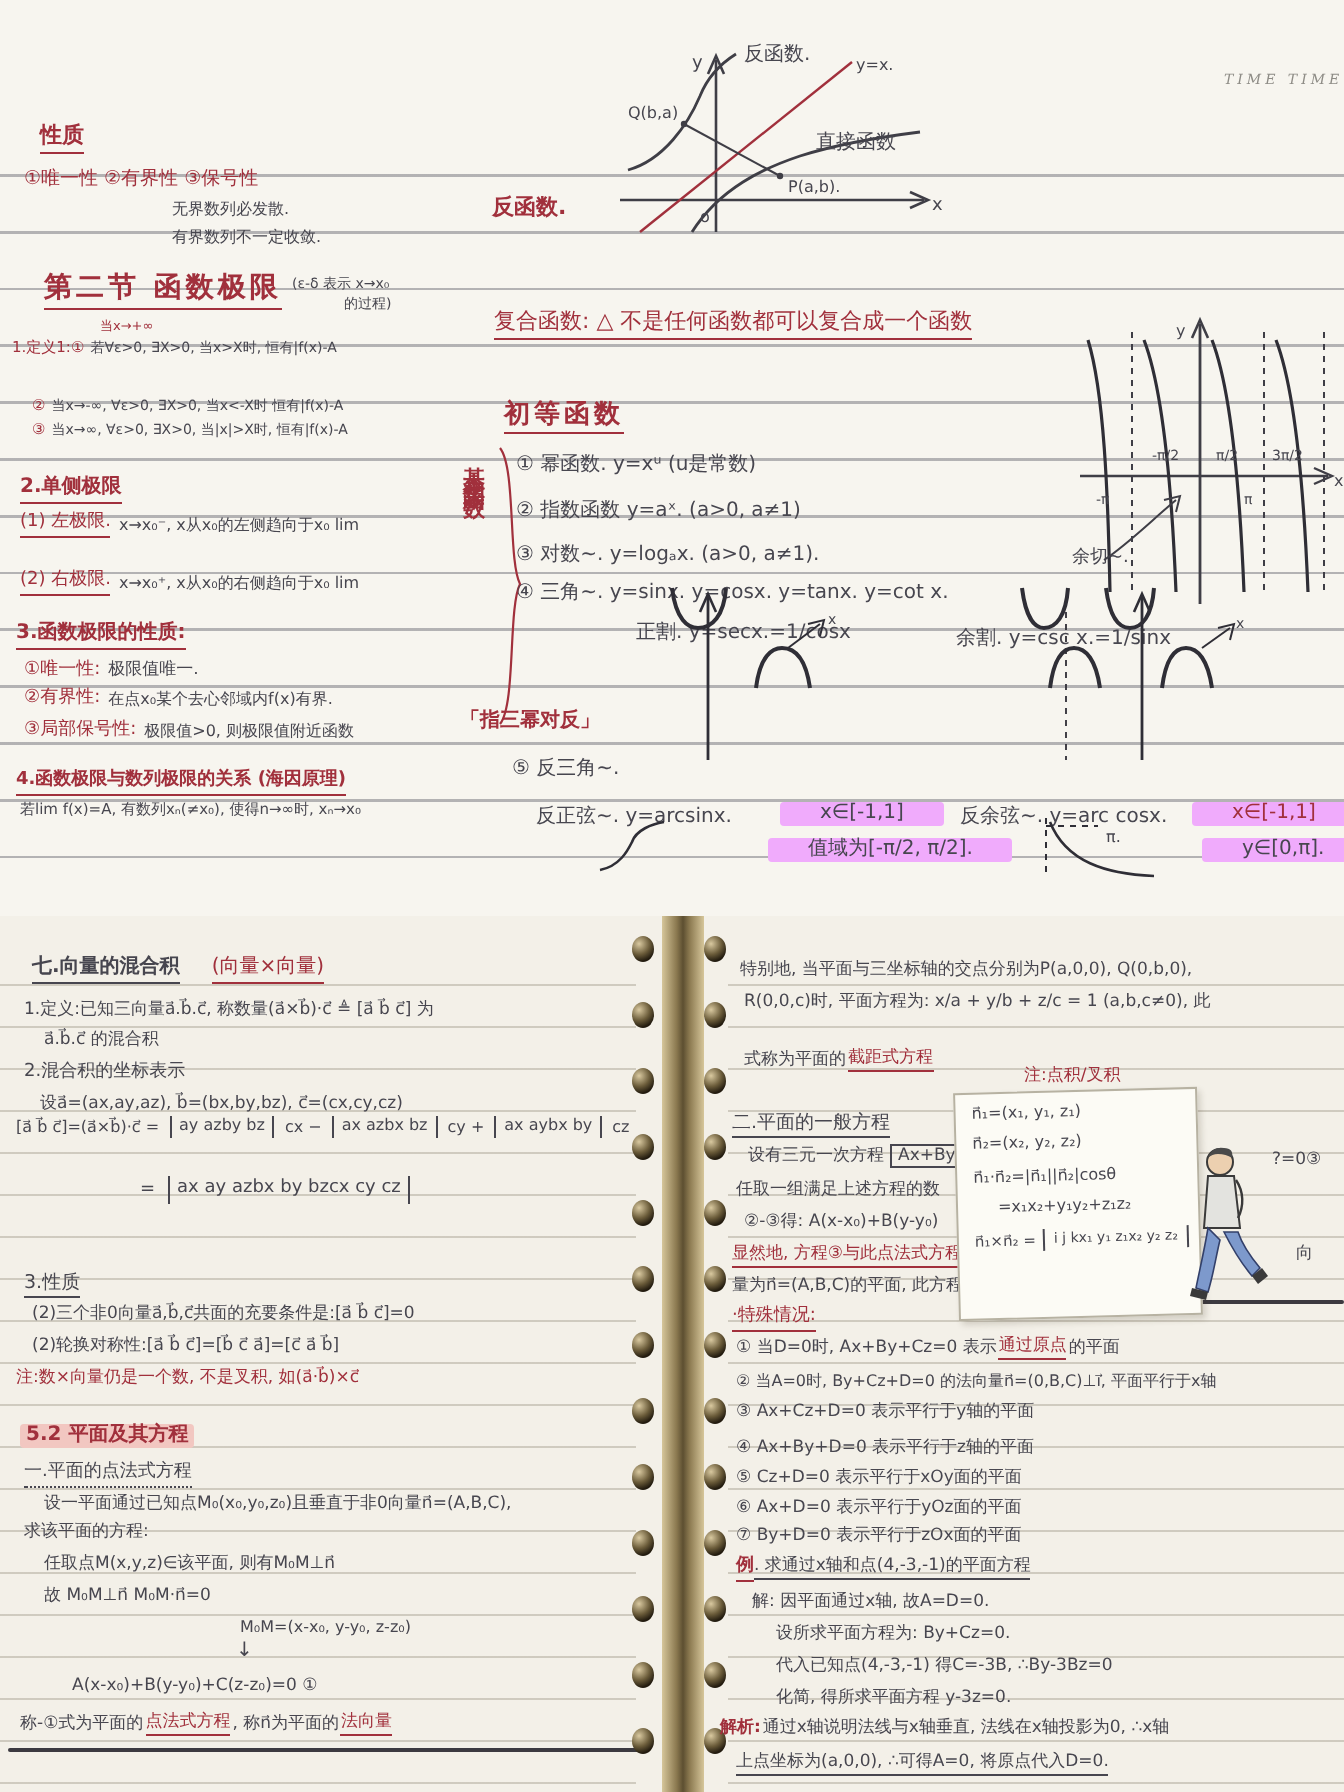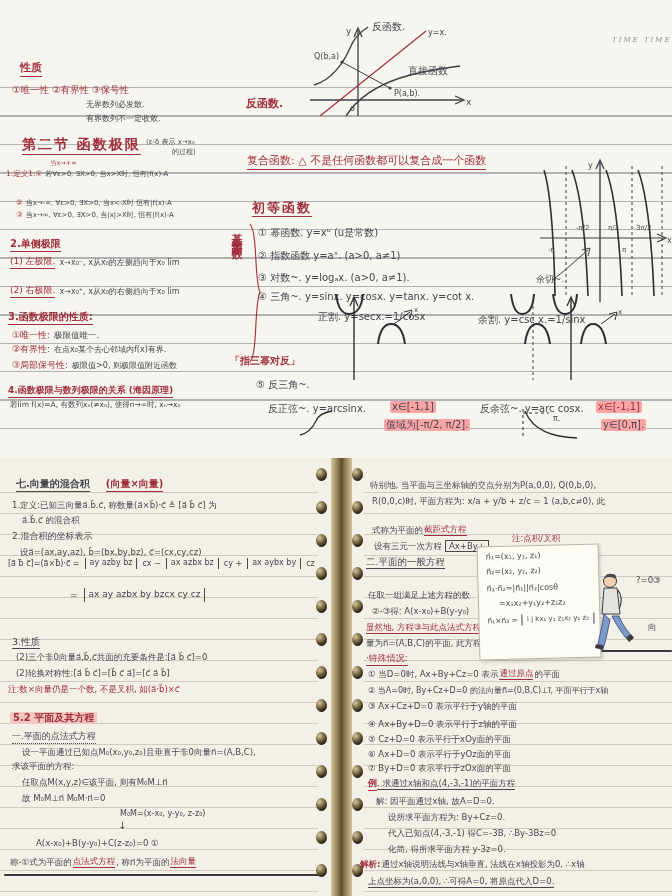--- a/index.html
+++ b/index.html
@@ -1,21 +1,21 @@
 <!DOCTYPE html>
 <html><head>
 <meta charset="utf-8">
 <style>
 *{margin:0;padding:0;box-sizing:border-box}
 html,body{width:672px;height:896px}
 body{position:relative;background:#e9e7e0;font-family:"DejaVu Sans",sans-serif;overflow:hidden}
 .t{position:absolute;white-space:nowrap;color:#47464f;line-height:1.18}
 .red{color:#a1303c}
 .gray{color:#8e8c86}
-.hl{background:#fca5a5;border-radius:2px;padding:0 2px}
+.hl{background:#f0abfc;border-radius:2px;padding:0 20px}
 .pinkhl{background:#f2c7c1;padding:0 3px;border-radius:2px}
 .ul{border-bottom:1.4px solid currentColor;padding-bottom:1px}
 .dul{border-bottom:1px dotted currentColor;padding-bottom:1px}
 .fs6{font-size:6.5px}.fs7{font-size:7px}.fs75{font-size:7.5px}.fs8{font-size:8px}
 .fs85{font-size:8.5px}.fs9{font-size:9px}.fs95{font-size:9.5px}.fs10{font-size:10px}
 .fs11{font-size:11px}.fs13{font-size:13px;font-weight:bold;letter-spacing:2px}
 .fs14{font-size:14px;font-weight:bold;letter-spacing:2px}
 .photo-top{position:absolute;left:0;top:0;width:672px;height:458px;background:#f7f5ef}
 .top-rules{position:absolute;left:0;top:60px;width:672px;height:396px;
   background:repeating-linear-gradient(to bottom,transparent 0 27px,rgba(112,112,120,.5) 27px 28.4px)}
@@ -202,21 +202,21 @@
 </div>
 
 <div class="photo-bottom">
   <div class="page-rules" style="left:0;top:14px;width:318px;height:420px"></div>
   <div class="page-rules" style="left:364px;top:14px;width:308px;height:420px"></div>
 </div>
 
 <div>
   <span class="row" style="left:16px;top:478px;gap:16px">
     <span class="t fs10 ul" style="position:static;font-weight:bold">七.向量的混合积</span>
-    <span class="t red fs10 ul" style="position:static;font-weight:bold">(向量×向量)</span>
+    <span class="t red fs10 ul" style="position:static;font-weight:normal">(向量×向量)</span>
   </span>
   <span class="t fs85" style="left:12px;top:500px">1.定义:已知三向量a⃗.b⃗.c⃗, 称数量(a⃗×b⃗)·c⃗ ≜ [a⃗ b⃗ c⃗] 为</span>
   <span class="t fs85" style="left:22px;top:515px">a⃗.b⃗.c⃗ 的混合积</span>
   <span class="t fs9" style="left:12px;top:531px">2.混合积的坐标表示</span>
   <span class="t fs85" style="left:20px;top:547px">设a⃗=(ax,ay,az),  b⃗=(bx,by,bz),  c⃗=(cx,cy,cz)</span>
 
   <span class="row fs8" style="left:8px;top:558px;gap:3px">
     <span>[a⃗ b⃗ c⃗]=(a⃗×b⃗)·c⃗ =</span>
     <span class="det fs8">
       <span>ay  az</span>
@@ -298,21 +298,21 @@
 <div>
   <span class="t fs85" style="left:370px;top:480px">特别地, 当平面与三坐标轴的交点分别为P(a,0,0), Q(0,b,0),</span>
   <span class="t fs85" style="left:372px;top:496px">R(0,0,c)时, 平面方程为: x/a + y/b + z/c = 1 (a,b,c≠0), 此</span>
   <span class="row" style="left:372px;top:524px;gap:1px">
     <span class="t fs85" style="position:static">式称为平面的</span>
     <span class="t red fs85 ul" style="position:static">截距式方程</span>
   </span>
   <span class="t red fs85" style="left:512px;top:533px">注:点积/叉积</span>
 
   <span class="t fs95 ul" style="left:366px;top:556px">二.平面的一般方程</span>
-  <span class="row" style="left:374px;top:540px;gap:3px">
+  <span class="row" style="left:374px;top:572px;gap:3px">
     <span class="t fs85" style="position:static">设有三元一次方程</span>
     <span class="t fs85 box" style="position:static">Ax+By+</span>
   </span>
   <span class="t fs85" style="left:636px;top:575px">?=0③</span>
   <span class="t fs85" style="left:368px;top:590px">任取一组满足上述方程的数</span>
   <span class="t fs85" style="left:372px;top:606px">②-③得: A(x-x₀)+B(y-y₀)</span>
   <span class="t red fs85 ul" style="left:366px;top:622px">显然地, 方程③与此点法式方程</span>
   <span class="t fs85" style="left:648px;top:622px">向</span>
   <span class="t fs85" style="left:366px;top:638px">量为n⃗=(A,B,C)的平面, 此方程</span>
   <span class="t red fs9 ul" style="left:366px;top:653px">·特殊情况:</span>

